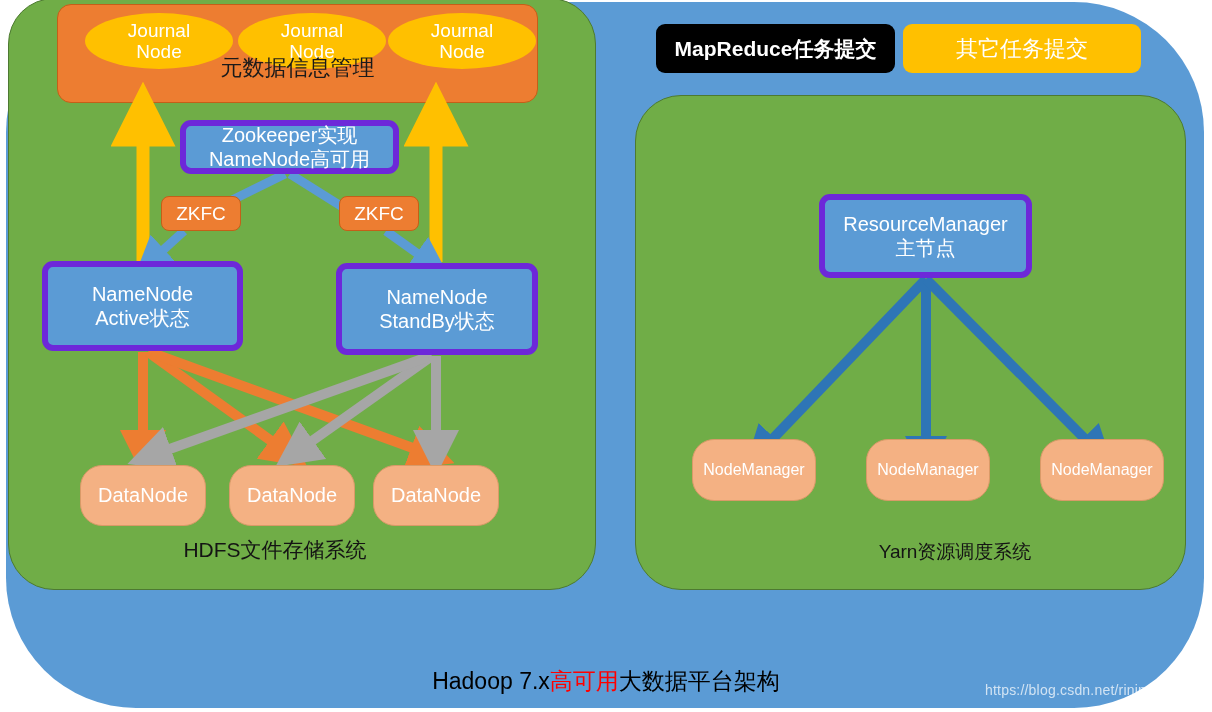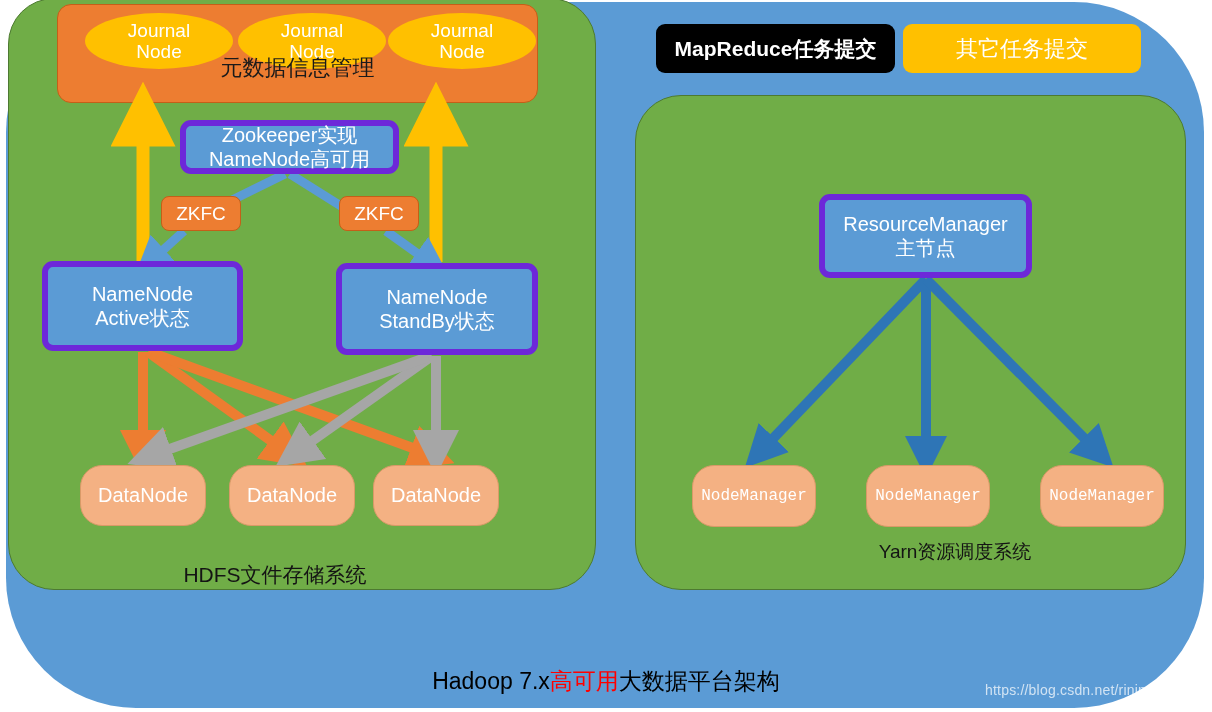--- a/index.html
+++ b/index.html
@@ -161,36 +161,36 @@
     color: #ffffff;
     z-index: 5;
   }
   .datanode { width: 126px; height: 61px; font-size: 20px; top: 465px; }
   #datanode-1 { left: 80px; }
   #datanode-2 { left: 229px; }
   #datanode-3 { left: 373px; }
 
   .nodemanager {
     width: 124px; height: 62px;
-    top: 465px;
-    font-family: Liberation Mono, monospace;
+    top: 439px;
+    font-family: Liberation Sans, sans-serif;
     font-size: 16px;
   }
   #nodemanager-1 { left: 692px; }
   #nodemanager-2 { left: 866px; }
   #nodemanager-3 { left: 1040px; }
 
   
   .section-caption {
     position: absolute;
     text-align: center;
     color: #141414;
     font-size: 21px;
   }
-  #hdfs-caption { left: 80px; top: 536px; width: 390px; font-family: "Liberation Sans", sans-serif; margin-top: 25px; }
+  #hdfs-caption { left: 80px; top: 536px; width: 390px; font-family: "Liberation Sans", sans-serif; }
   #yarn-caption { left: 735px; top: 539px; width: 440px; font-size: 19px; }
 
   
   #diagram-title {
     position: absolute;
     left: 0; right: 0; top: 666px;
     text-align: center;
     font-size: 23px;
     color: #000000;
   }

